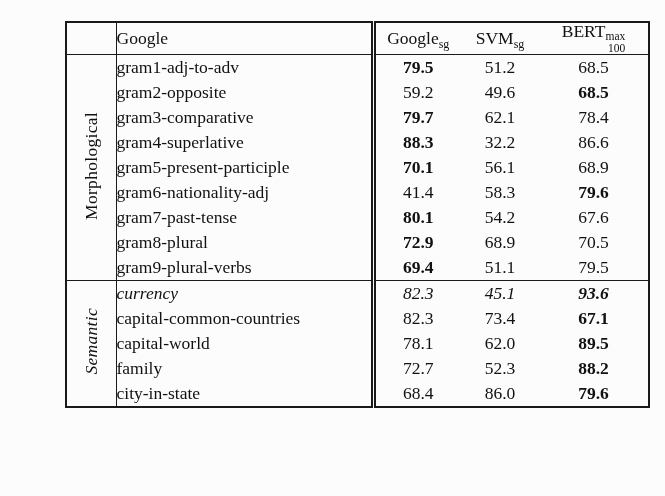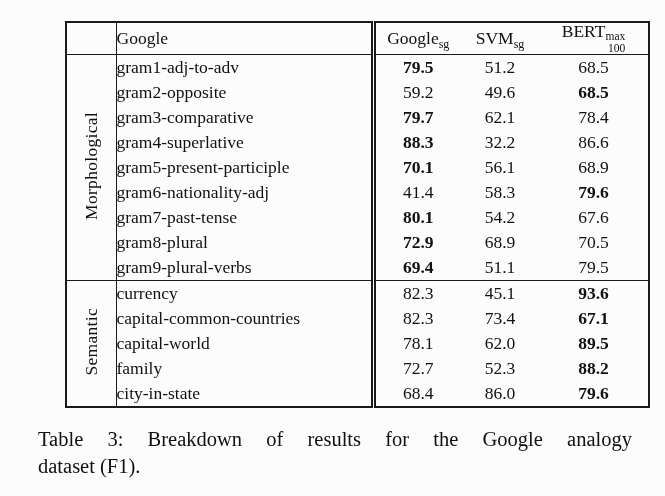--- a/index.html
+++ b/index.html
@@ -50,20 +50,21 @@
     text-align: left;
   }
   td.first-data {
     border-left: 5px double #1a1a1a;
   }
   td.num-cell, td.colhead-cell {
     text-align: center;
   }
   tr.section-start td {
     border-top: 1.5px solid #1a1a1a;
+    font-style: italic;
   }
   .rot-label {
     writing-mode: vertical-rl;
     transform: rotate(180deg);
     font-size: 17.5px;
     letter-spacing: 0.3px;
     display: inline-block;
   }
   .bold { font-weight: 700; }
   sub.sg {
@@ -208,18 +209,14 @@
         <tr>
           <td class="name-cell">city-in-state</td>
           <td class="num-cell first-data">68.4</td>
           <td class="num-cell">86.0</td>
           <td class="num-cell bold">79.6</td>
         </tr>
       </tbody>
     </table>
   </div>
 
-  <div class="caption">
-    <span class="cap-line1">Table 3: Breakdown of results for the Google analogy</span>
-    <span class="cap-line2">dataset (F1).</span>
-  </div>
 
 </div>
 
 </body></html>

